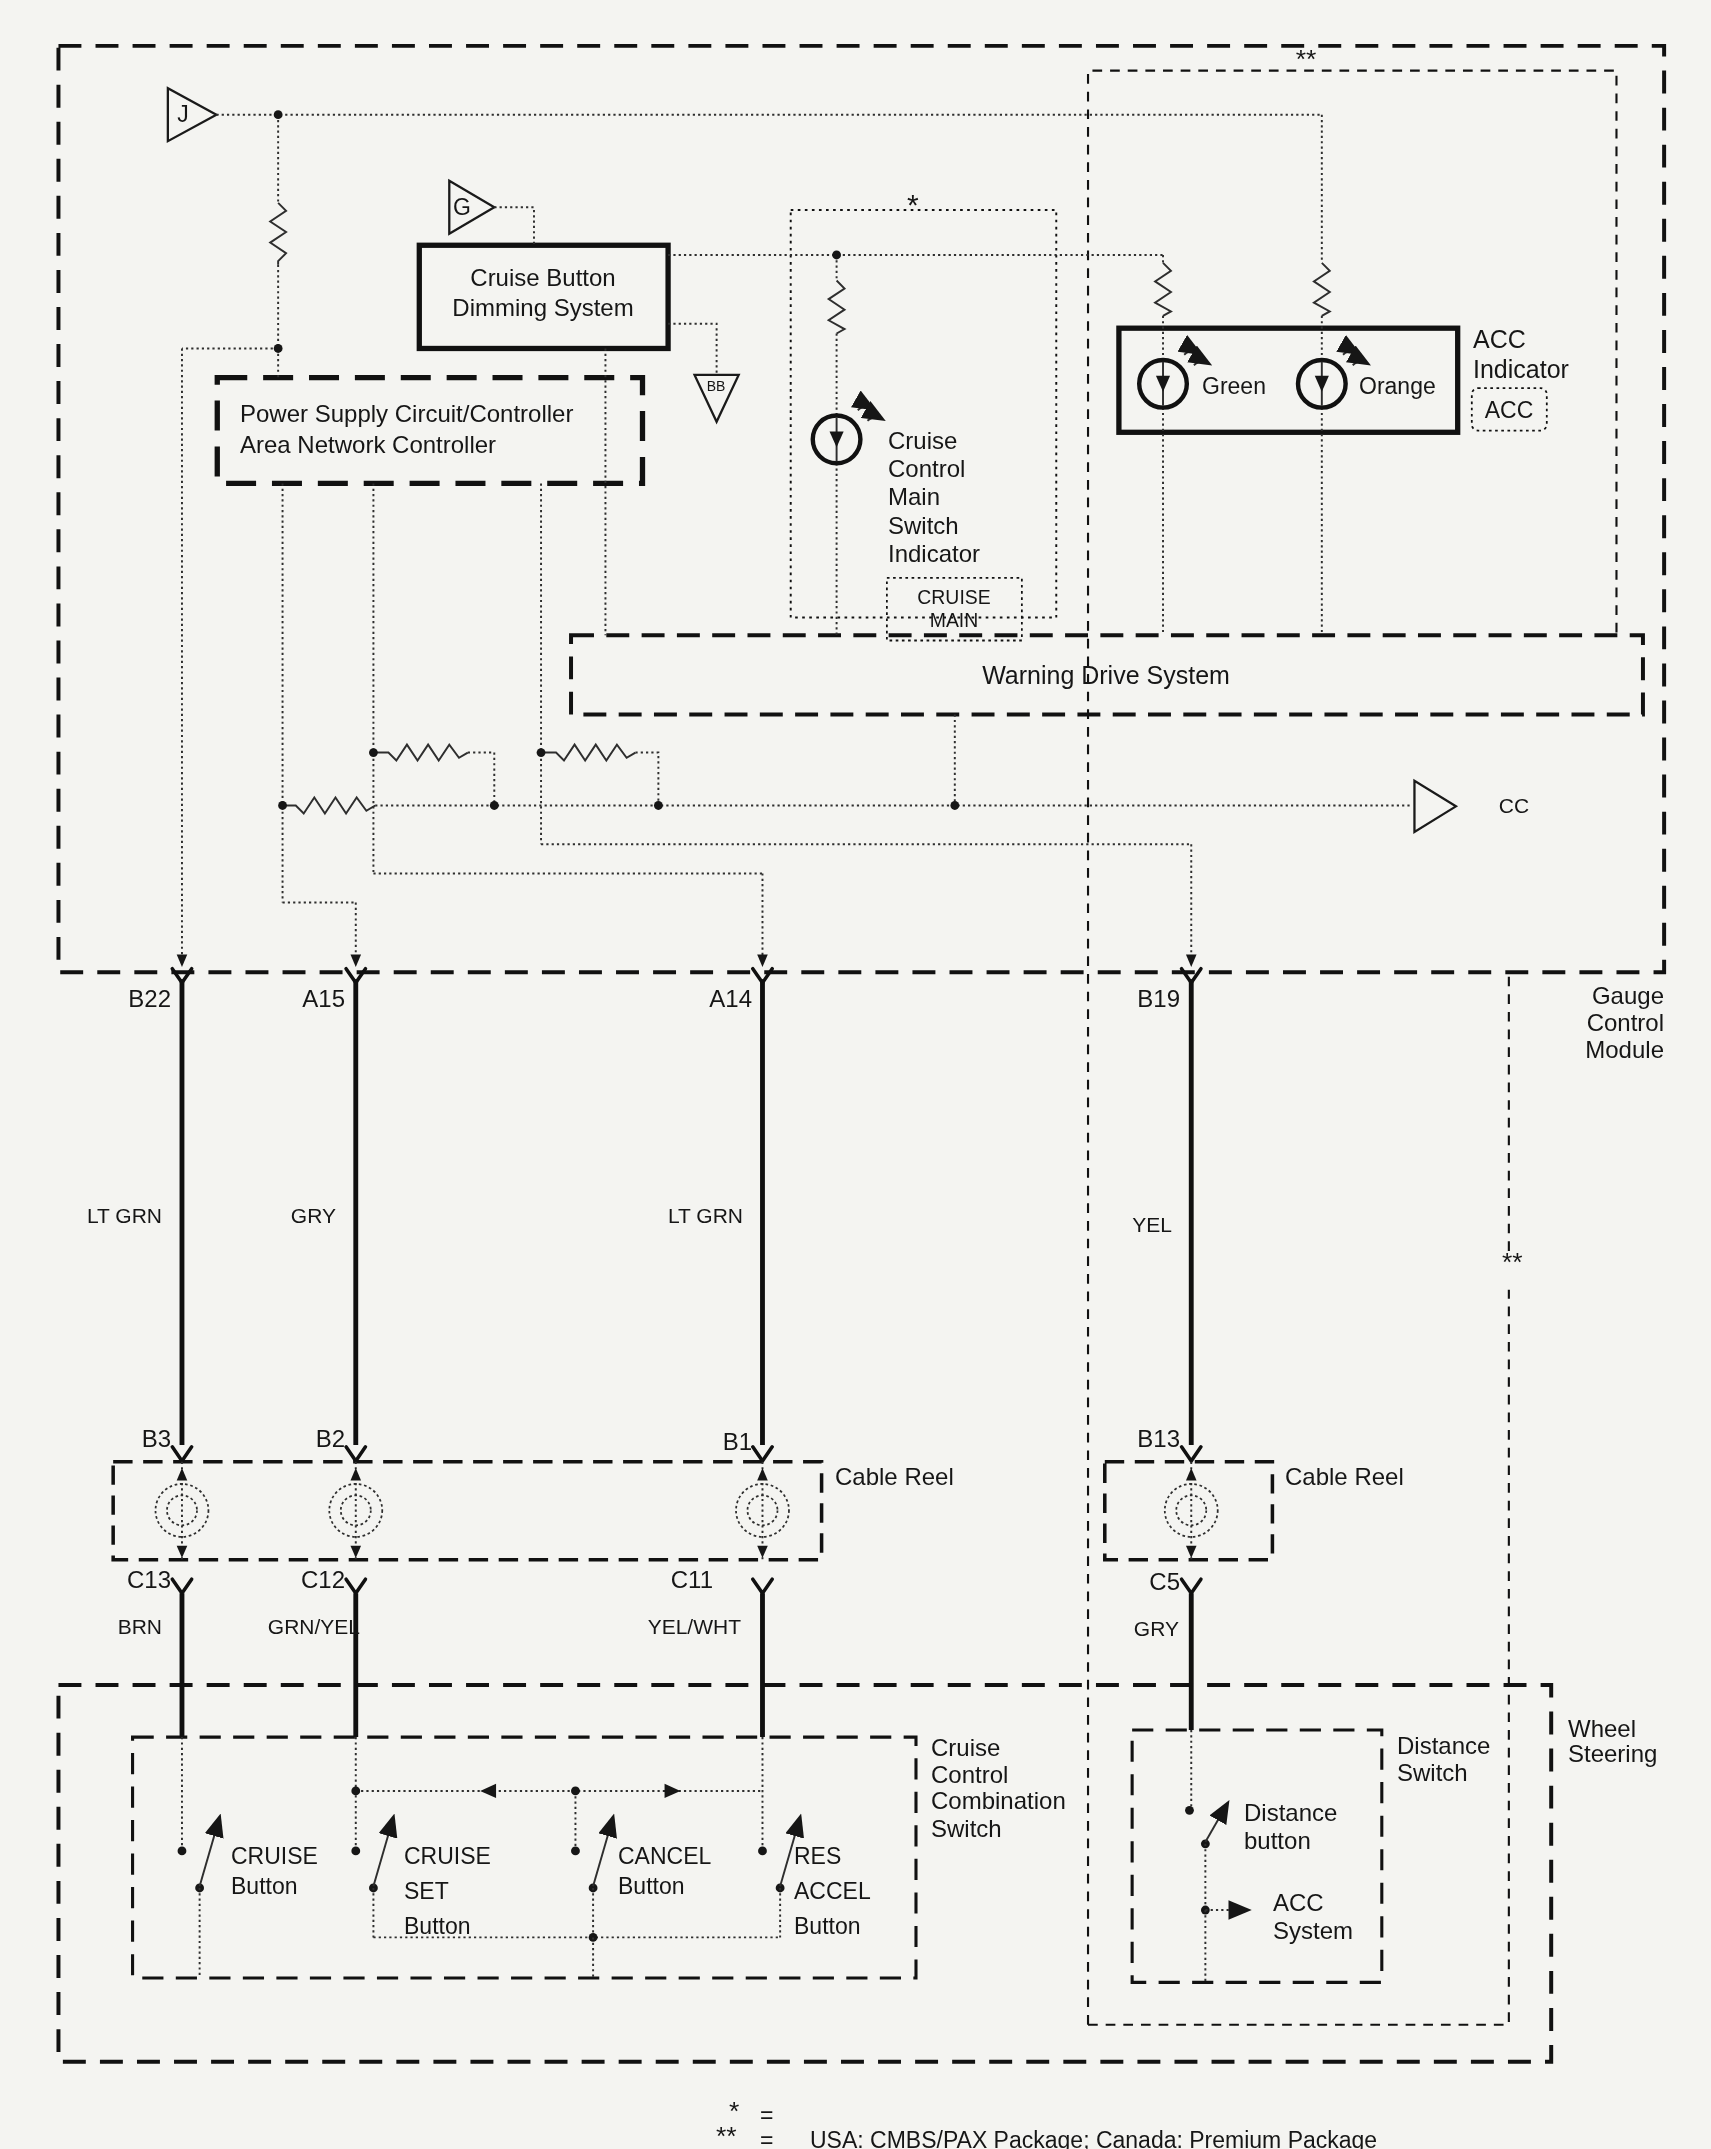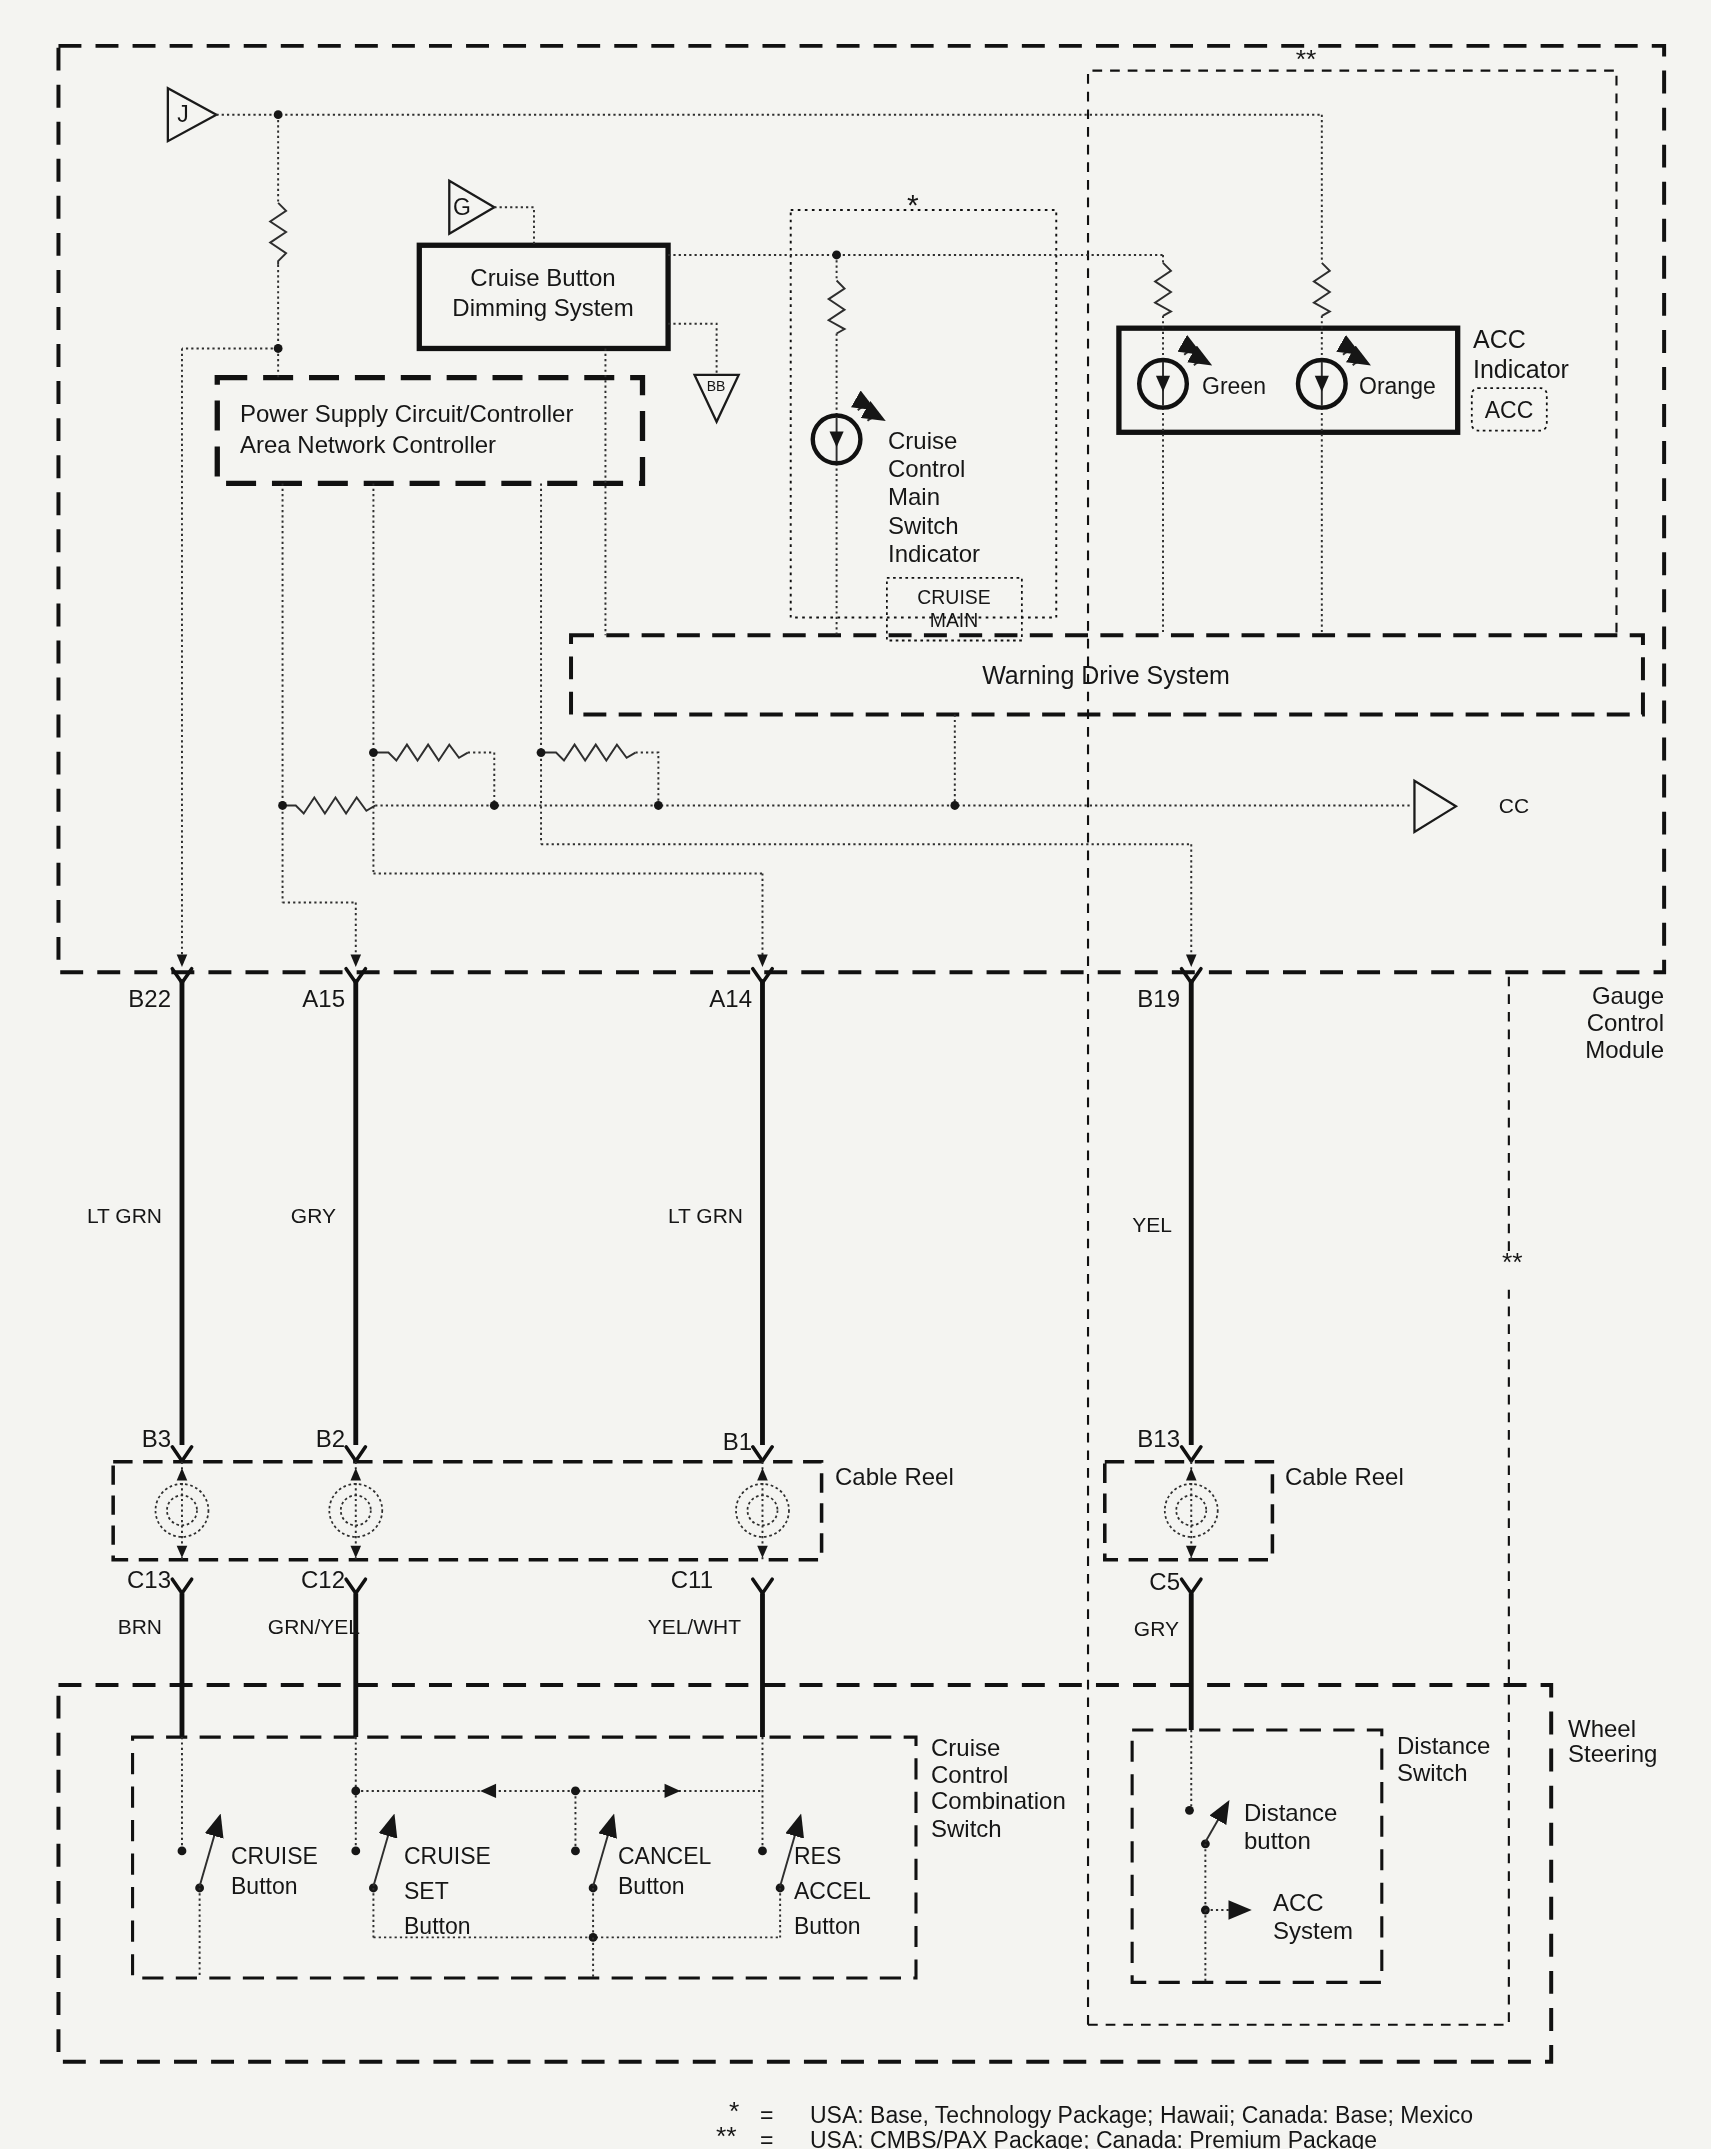--- a/index.html
+++ b/index.html
@@ -312,19 +312,18 @@
 
   <div class="t s27" style="left:1397px;top:1733px">Distance</div>
   <div class="t s27" style="left:1397px;top:1760px">Switch</div>
   <div class="t s27" style="left:1244px;top:1800px">Distance</div>
   <div class="t s27" style="left:1244px;top:1828px">button</div>
   <div class="t s27" style="left:1273px;top:1890px">ACC</div>
   <div class="t s27" style="left:1273px;top:1918px">System</div>
 
   <div class="t s30" style="left:729px;top:2098px">*</div>
   <div class="t s26" style="left:760px;top:2103px">=</div>
-  <div class="t s26" style="left:810px;top:2103px">USA: Base, Technology Package; Hawaii; Canada: Base; Mexico</div>
   <div class="t s30" style="left:716px;top:2123px">**</div>
   <div class="t s26" style="left:760px;top:2128px">=</div>
   <div class="t s26" style="left:810px;top:2128px">USA: CMBS/PAX Package; Canada: Premium Package</div>
 
 </div>
 
 
 </body></html>

